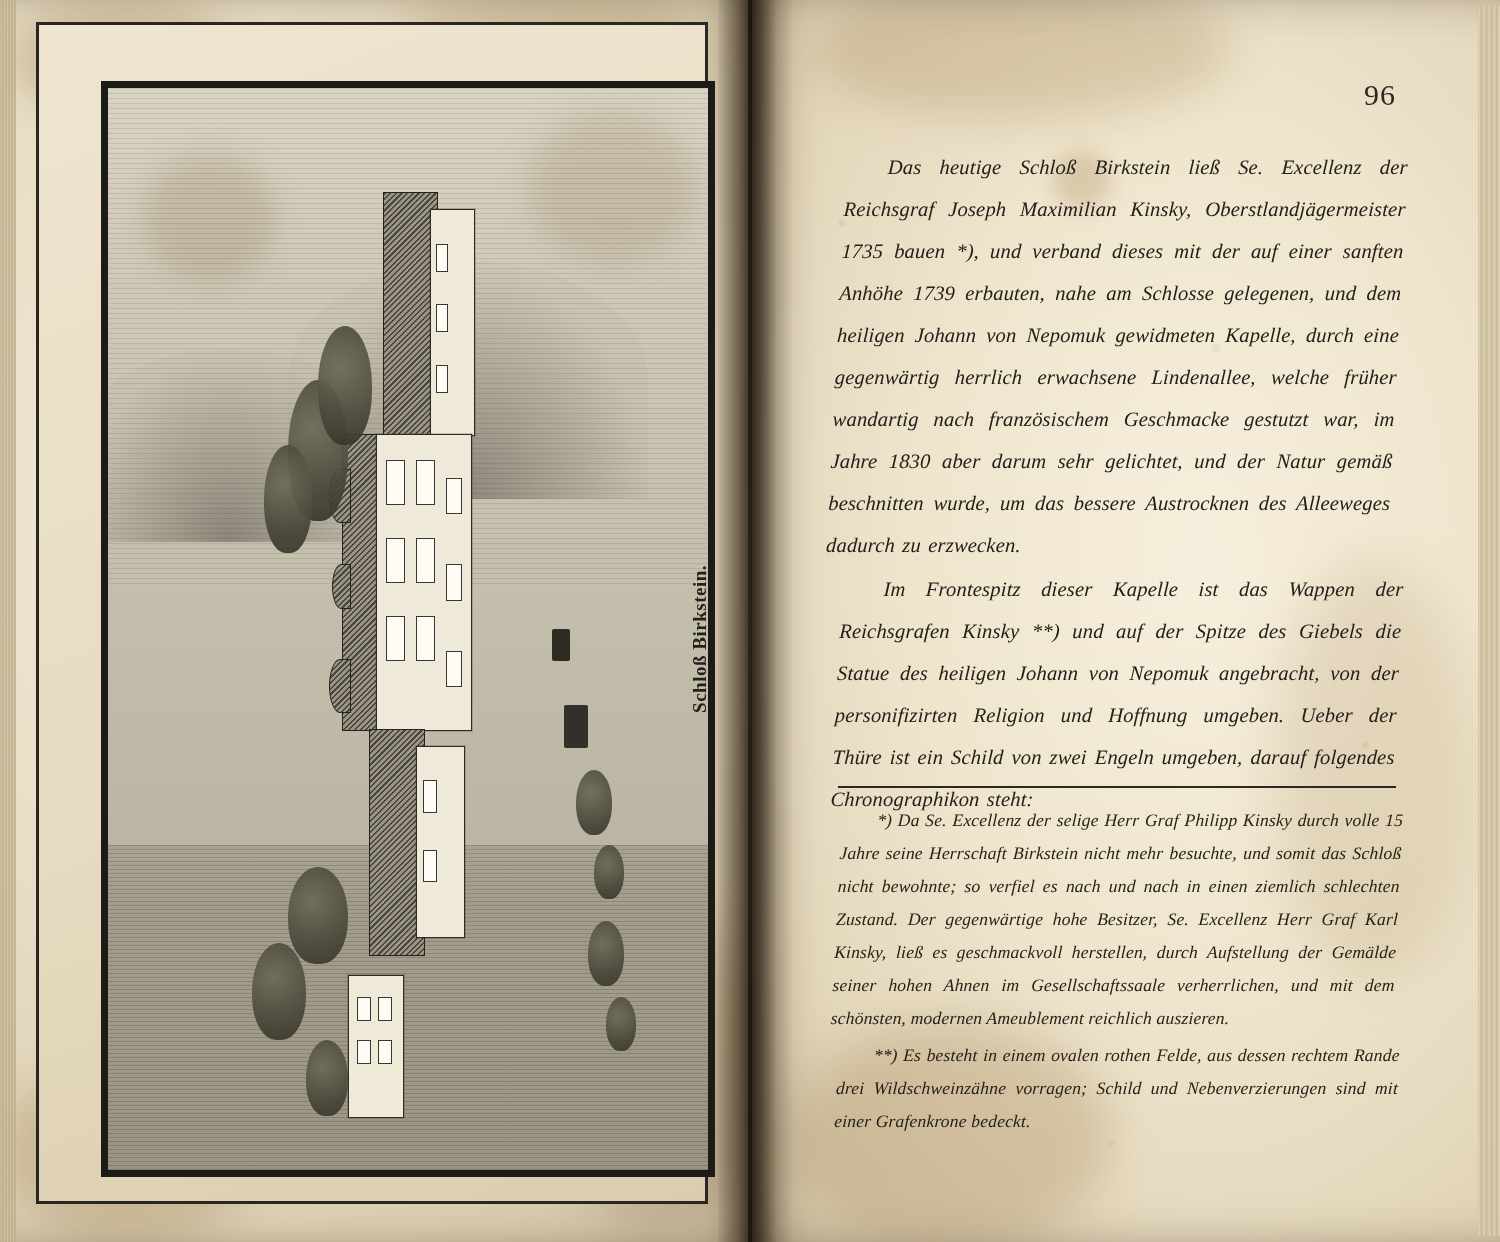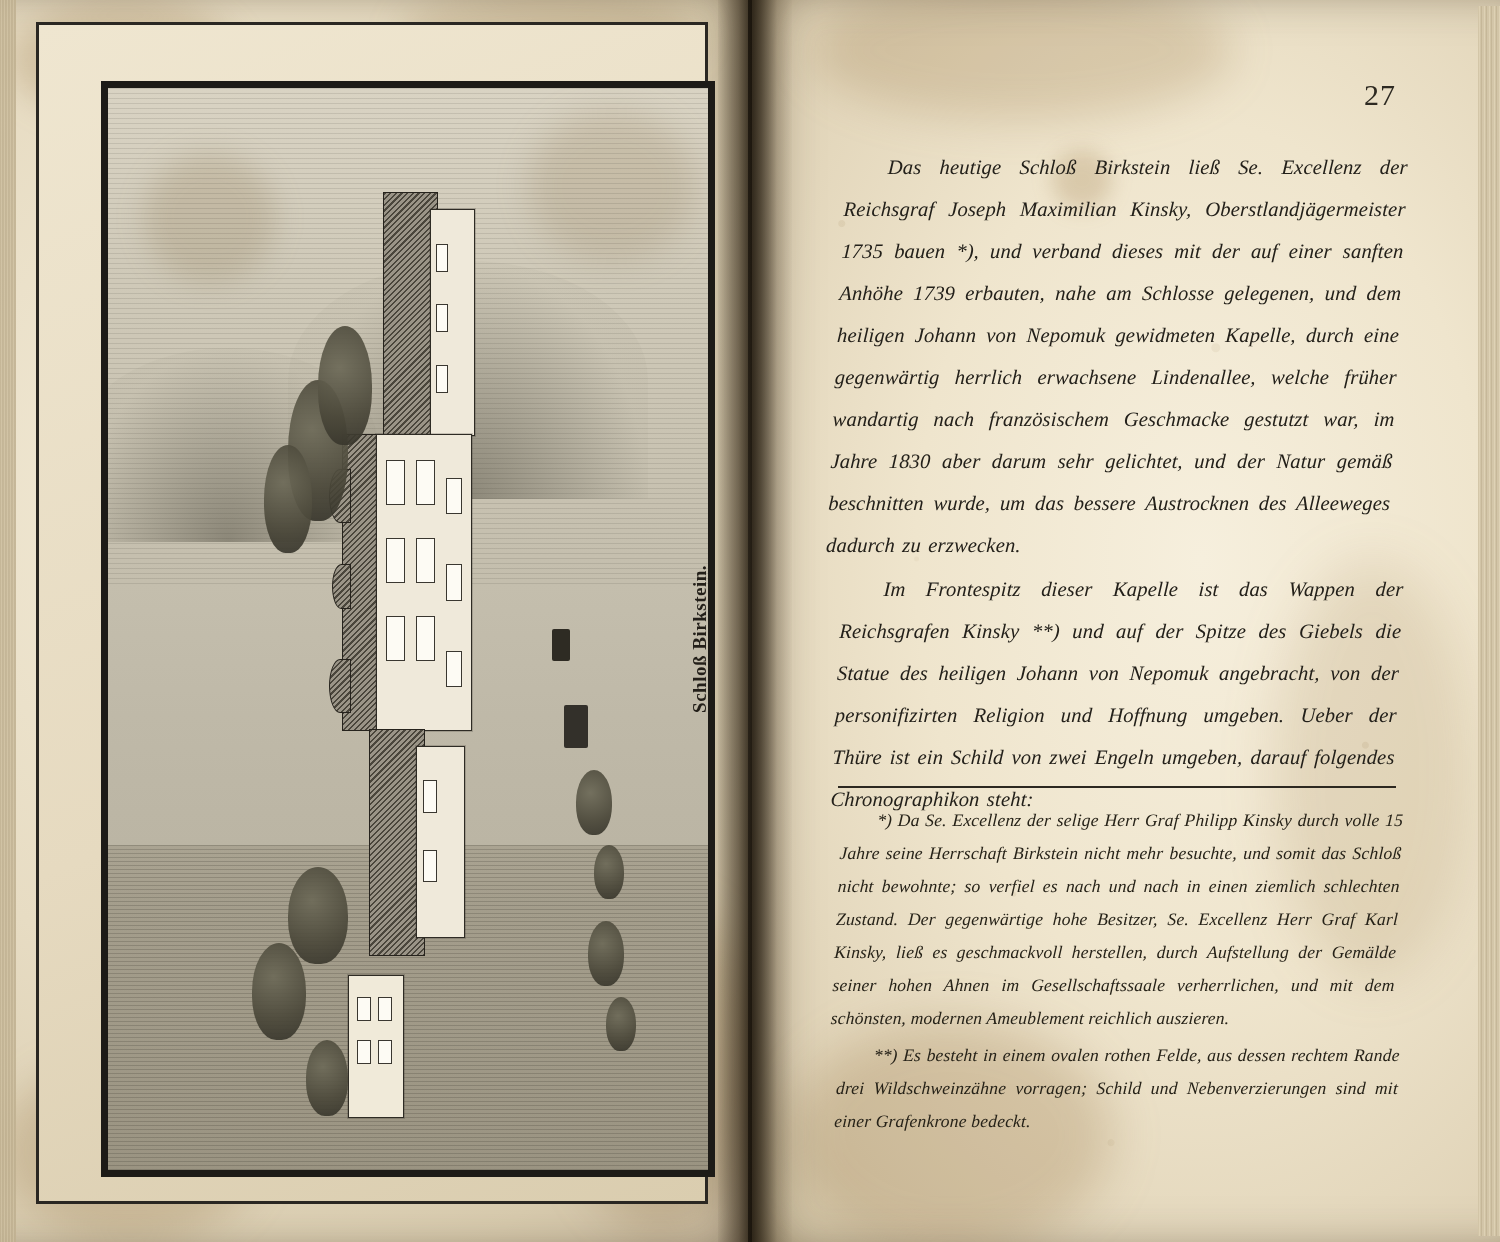--- a/index.html
+++ b/index.html
@@ -334,21 +334,21 @@
     <div class="leaf-right">
       <div class="speckle"></div>
 
       <div class="stain" style="left:60px;top:-20px;width:420px;height:140px;background:rgba(150,115,60,.20);filter:blur(22px);"></div>
       <div class="stain" style="left:40px;top:1020px;width:320px;height:230px;background:rgba(150,115,60,.22);filter:blur(24px);"></div>
       <div class="stain" style="left:520px;top:560px;width:200px;height:420px;background:rgba(150,115,60,.14);filter:blur(26px);"></div>
       <div class="stain" style="left:300px;top:150px;width:60px;height:60px;background:rgba(150,115,60,.22);filter:blur(10px);"></div>
     </div>
 
     <div class="textblock">
-      <div class="folio">27</div>
+      <div class="folio">96</div>
     </div>
 
     <div class="body">
       <p class="para">Das heutige Schloß Birkstein ließ Se. Excellenz der Reichsgraf Joseph Maximilian Kinsky, Oberstlandjägermeister 1735 bauen *), und verband dieses mit der auf einer sanften Anhöhe 1739 erbauten, nahe am Schlosse gelegenen, und dem heiligen Johann von Nepomuk gewidmeten Kapelle, durch eine gegenwärtig herrlich erwachsene Lindenallee, welche früher wandartig nach französischem Geschmacke gestutzt war, im Jahre 1830 aber darum sehr gelichtet, und der Natur gemäß beschnitten wurde, um das bessere Austrocknen des Alleeweges dadurch zu erzwecken.</p>
       <p class="para">Im Frontespitz dieser Kapelle ist das Wappen der Reichsgrafen Kinsky **) und auf der Spitze des Giebels die Statue des heiligen Johann von Nepomuk angebracht, von der personifizirten Religion und Hoffnung umgeben. Ueber der Thüre ist ein Schild von zwei Engeln umgeben, darauf folgendes Chronographikon steht:</p>
     </div>
 
     <div class="rule"></div>
 
     <div class="notes">

